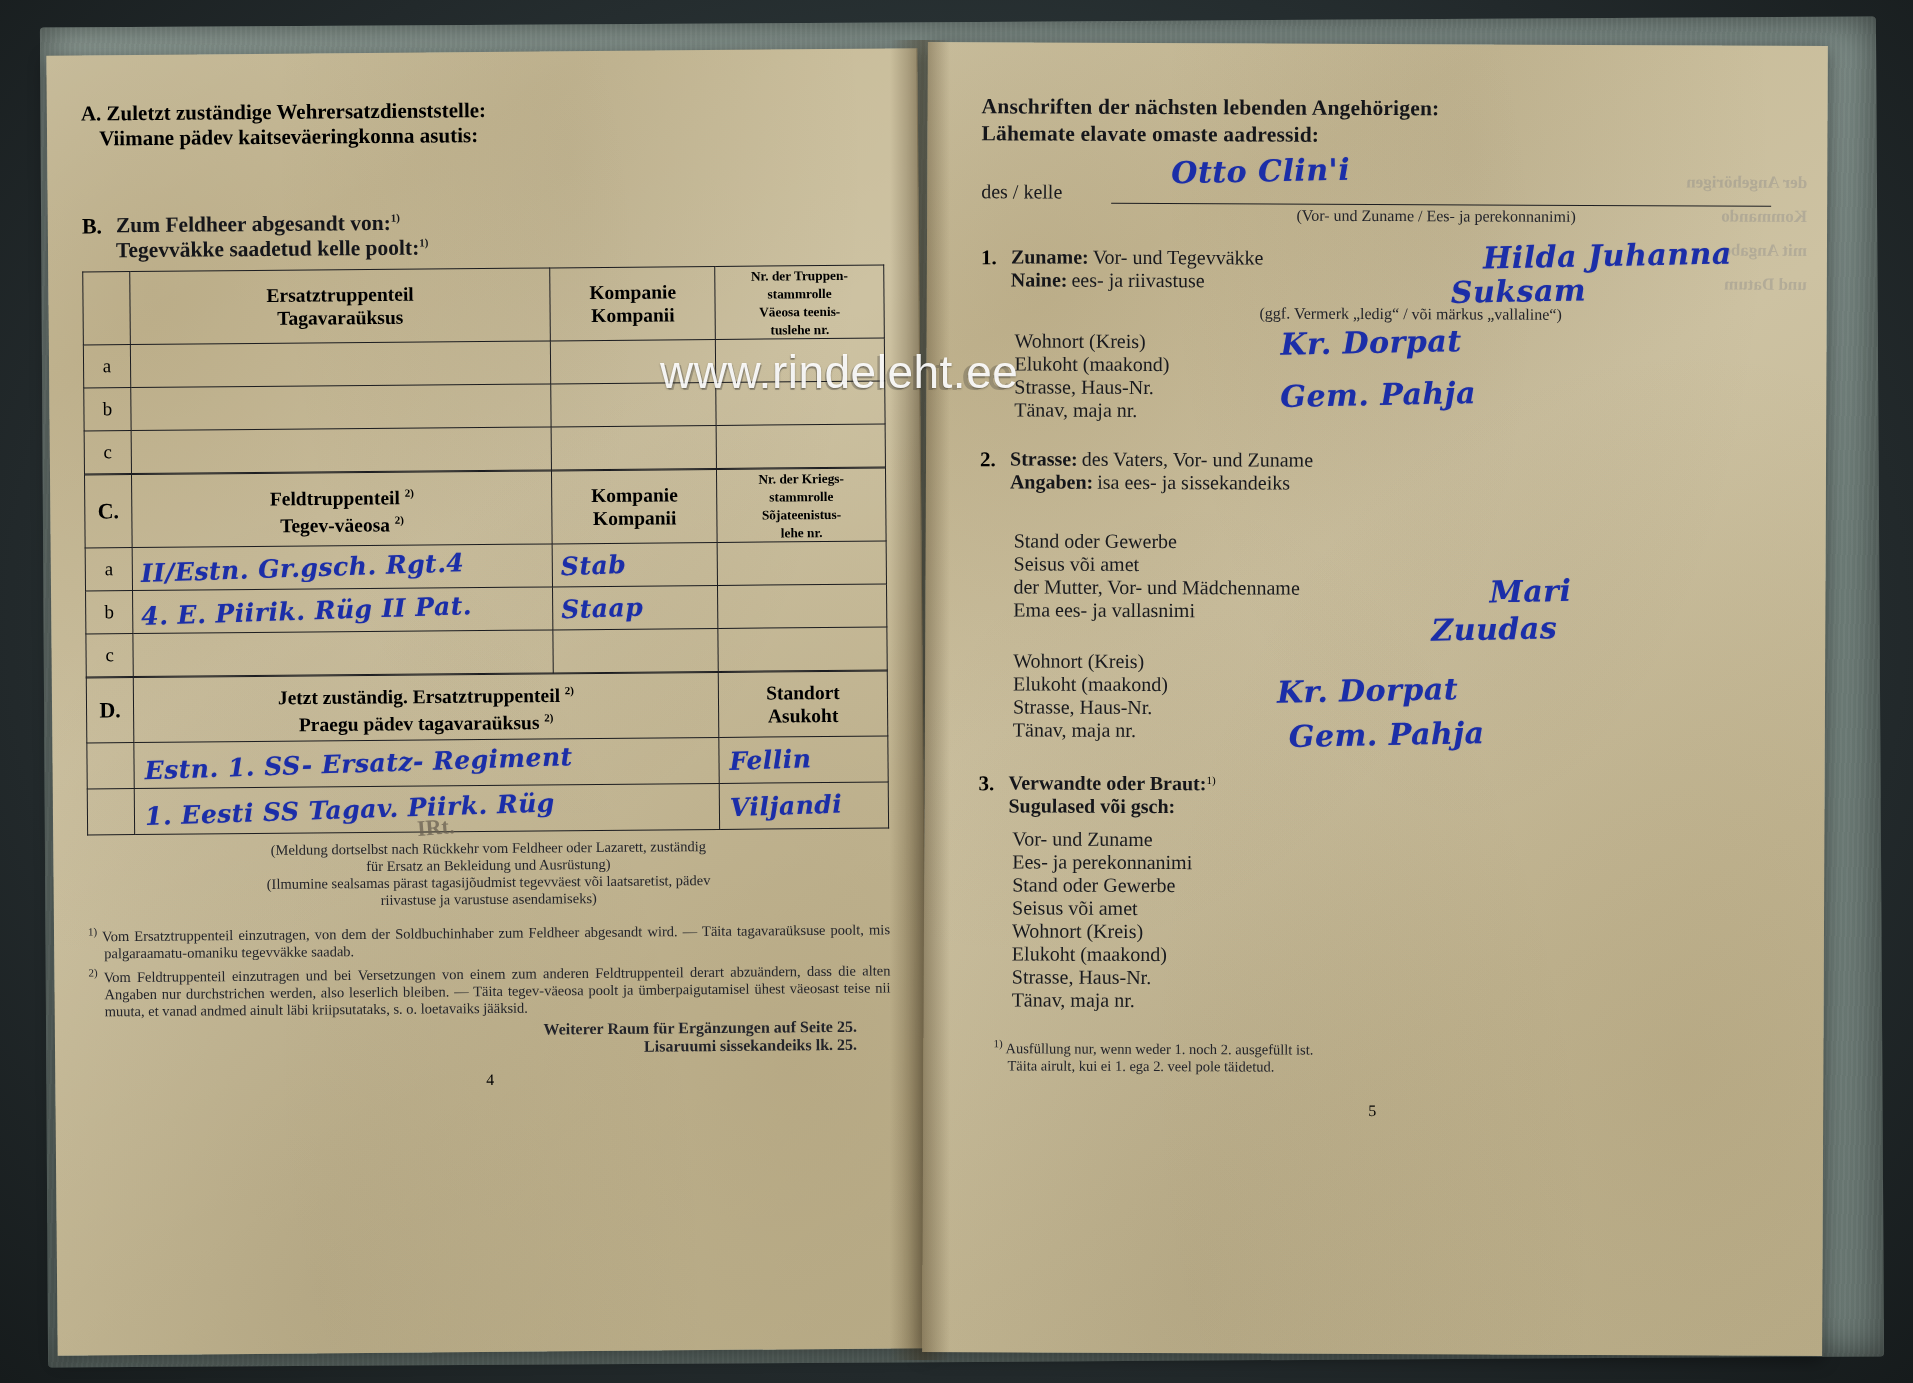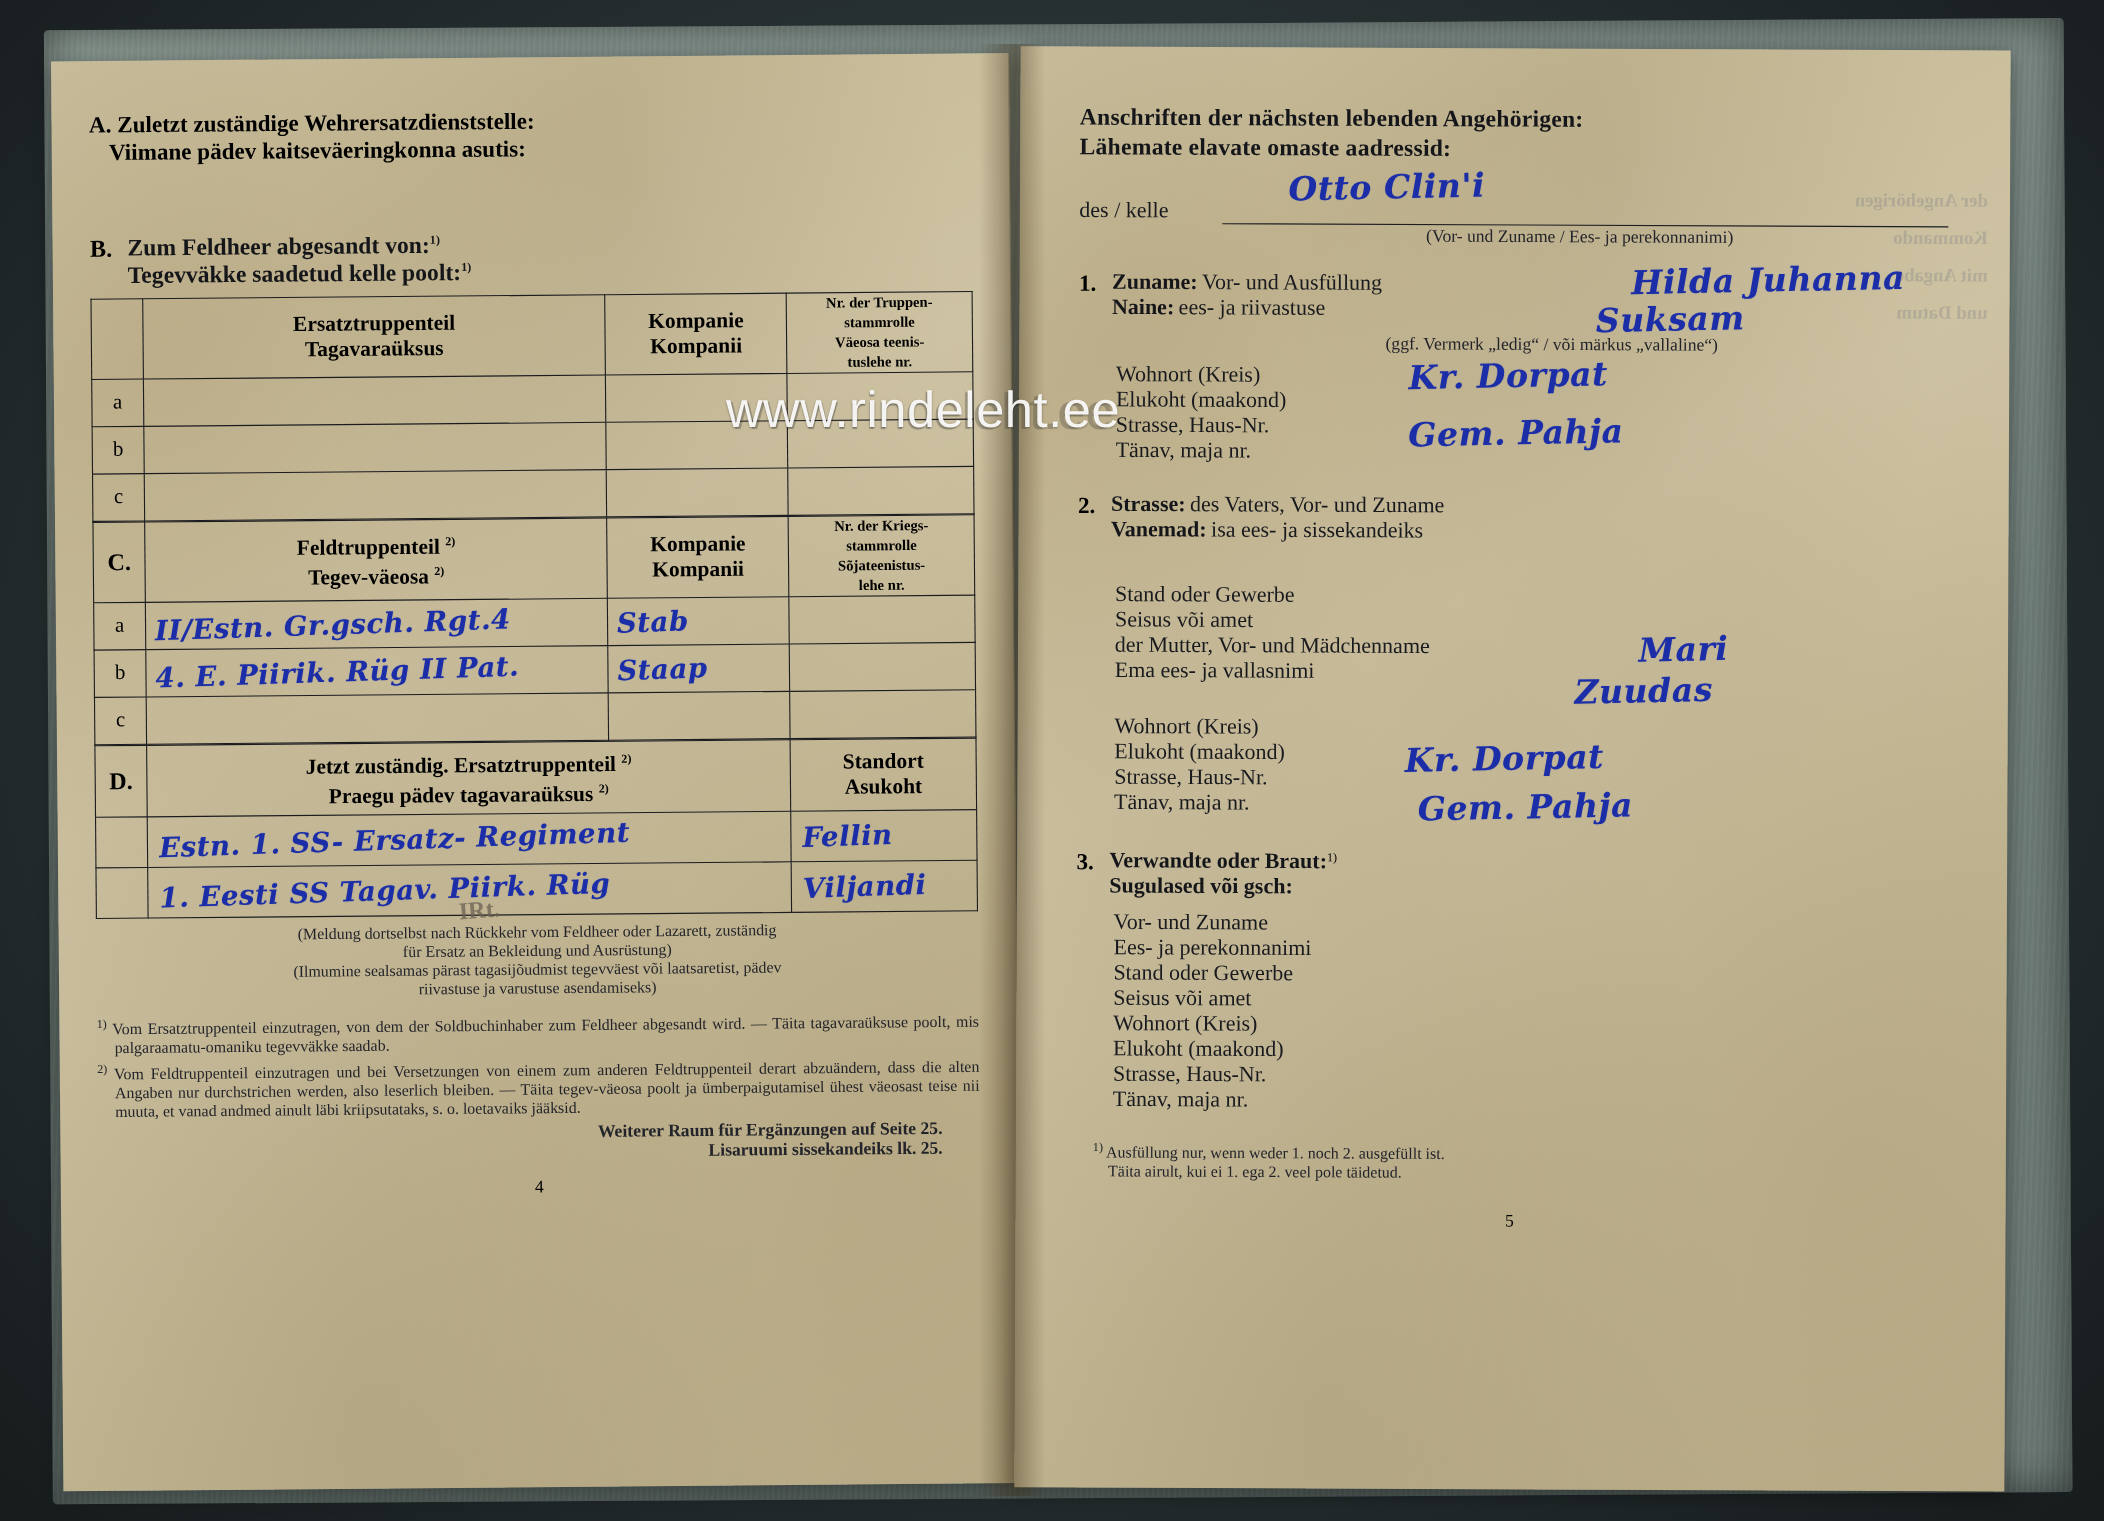--- a/index.html
+++ b/index.html
@@ -306,21 +306,21 @@
             <span class="hand s3" style="position:absolute;left:60px;top:-20px;">Otto Clin'i</span>
           </div>
         </div>
         <div class="sm" style="text-align:center;padding-left:120px;margin-top:2px;">(Vor- und Zuname / Ees- ja perekonnanimi)</div>
 
         <div style="margin-top:22px;position:relative;">
           <div style="display:flex;">
             <span class="numlab">1.</span>
             <div>
               <div><span class="lbl-b">Zuname:</span>
-                   <span class="lbl">Vor- und Ausfüllung</span></div>
+                   <span class="lbl">Vor- und Tegevväkke</span></div>
               <div><span class="lbl-b">Naine:</span>
                    <span class="lbl">ees- ja riivastuse</span></div>
             </div>
           </div>
           <span class="hand s3" style="position:absolute;left:502px;top:-10px;">Hilda Juhanna</span>
           <span class="hand s3" style="position:absolute;left:470px;top:26px;">Suksam</span>
           <div class="sm" style="text-align:center;margin-top:12px;padding-left:70px;">(ggf. Vermerk „ledig“ / või märkus „vallaline“)</div>
         </div>
 
         <div style="margin-top:8px;position:relative;">
@@ -331,21 +331,21 @@
           <span class="hand s3" style="position:absolute;left:300px;top:-6px;">Kr. Dorpat</span>
           <span class="hand s3" style="position:absolute;left:300px;top:46px;">Gem. Pahja</span>
         </div>
 
         <div style="margin-top:26px;">
           <div style="display:flex;">
             <span class="numlab">2.</span>
             <div>
               <div><span class="lbl-b">Strasse:</span>
                    <span class="lbl">des Vaters, Vor- und Zuname</span></div>
-              <div><span class="lbl-b">Vanemad:</span>
+              <div><span class="lbl-b">Angaben:</span>
                    <span class="lbl">isa ees- ja sissekandeiks</span></div>
             </div>
           </div>
 
           <div style="margin-top:36px;position:relative;">
             <div class="lbl" style="padding-left:34px;">Stand oder Gewerbe</div>
             <div class="lbl" style="padding-left:34px;">Seisus või amet</div>
             <div class="lbl" style="padding-left:34px;">der Mutter, Vor- und Mädchenname</div>
             <div class="lbl" style="padding-left:34px;">Ema ees- ja vallasnimi</div>
             <span class="hand s3" style="position:absolute;left:510px;top:42px;">Mari</span>

